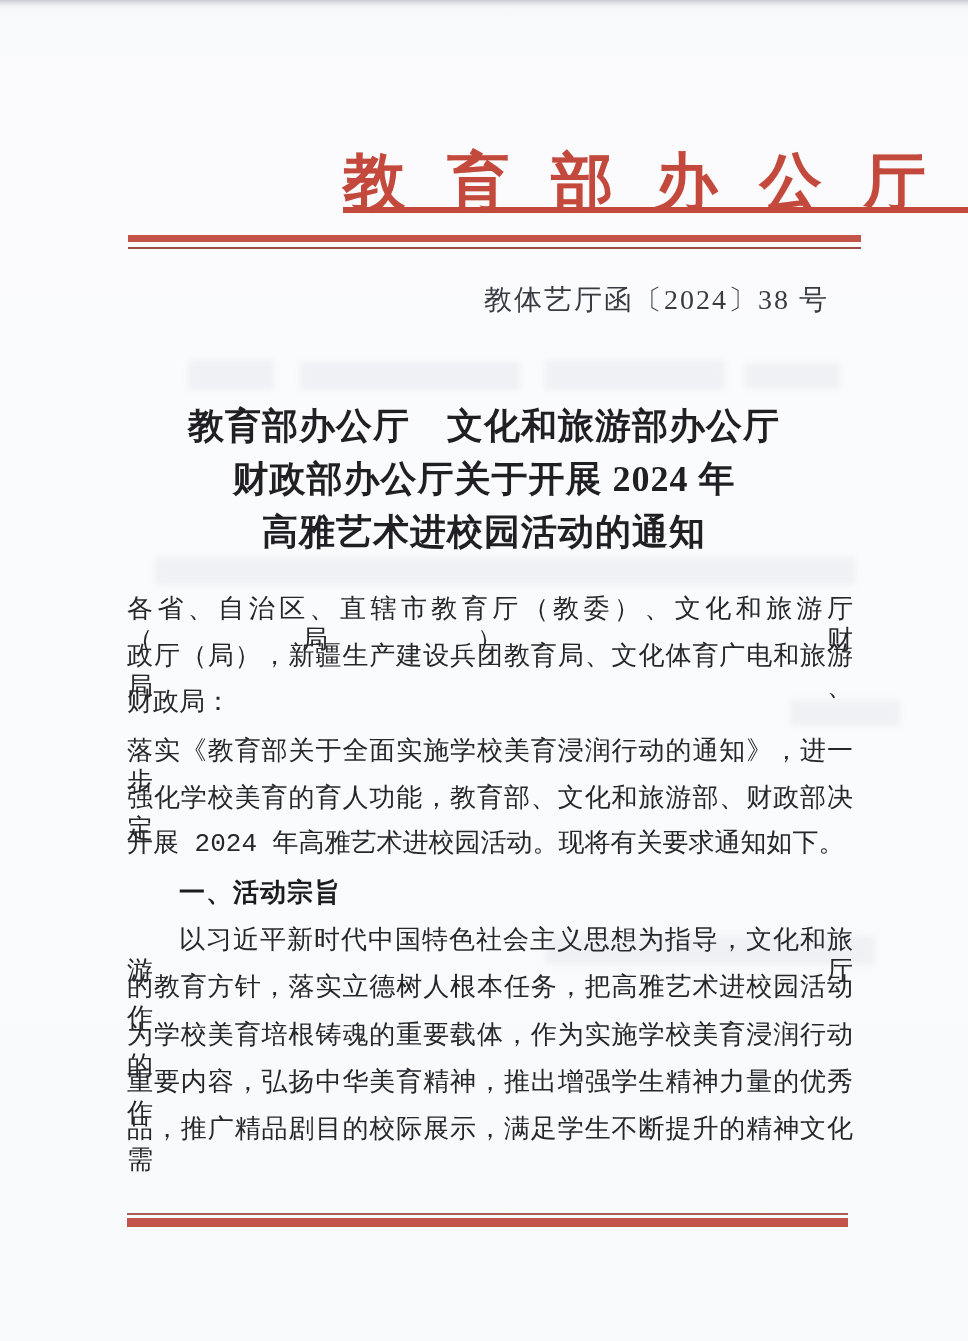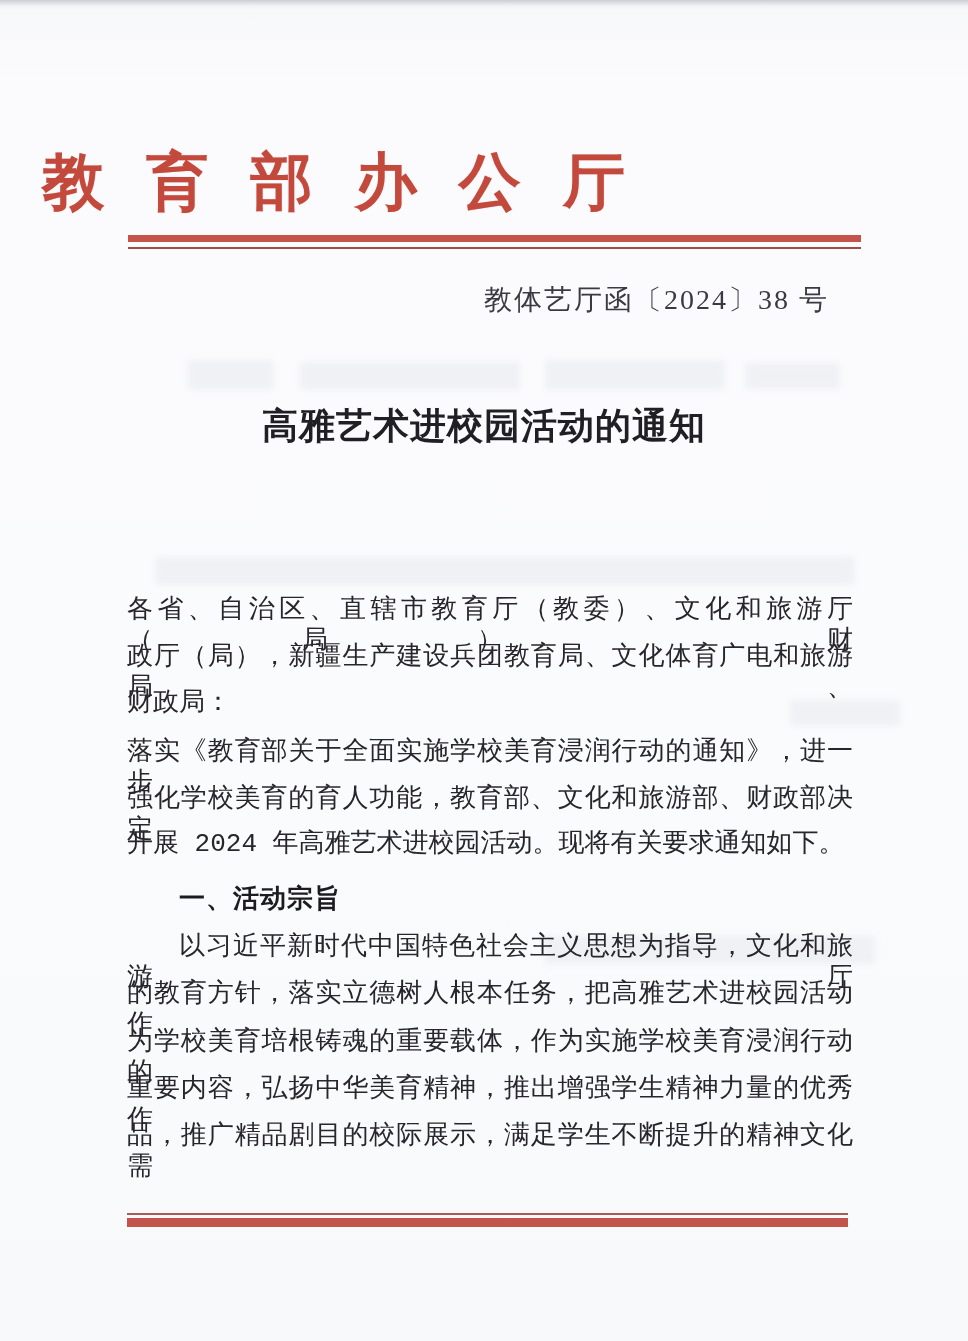--- a/index.html
+++ b/index.html
@@ -11,26 +11,27 @@
     overflow:hidden;
     font-family:"Liberation Serif","DejaVu Serif",serif;
     color:#2b2b30;
   }
   .scan-edge{
     position:absolute;top:0;left:0;width:968px;height:9px;
     background:linear-gradient(180deg,rgba(100,106,122,0.30),rgba(100,106,122,0.06) 60%,rgba(100,106,122,0));
   }
   .red-head{
     position:absolute;top:140px;left:0;width:968px;margin:0;
-    text-align:left;
+    text-align:right;
     font-size:62px;font-weight:700;
     letter-spacing:0.68em;text-indent:0.68em;
     color:#c4493d;
     text-shadow:0 0 1px rgba(196,73,61,0.35);
     font-family:"Liberation Serif","DejaVu Serif",serif;
+    text-decoration:underline;
   }
   .rule{position:absolute;left:128px;width:733px;}
   .rule .bar,.rule .hair{position:absolute;left:0;width:100%;display:block;}
   .rule-top{top:235px;height:16px;}
   .rule-top .bar{top:0;height:7px;background:#c4544a;}
   .rule-top .hair{top:12px;height:2px;background:#a04c45;}
   .rule-bottom{top:1213px;height:16px;left:127px;width:721px;}
   .rule-bottom .hair{top:0;height:2px;background:#aa5b54;}
   .rule-bottom .bar{top:5px;height:9px;background:#c2544b;}
   .doc-number{
@@ -54,21 +55,20 @@
     text-align:justify;text-align-last:justify;
     text-justify:inter-character;
   }
   .ln.left{text-align:center;text-align-last:left;font-family:Liberation Mono, monospace;}
   .ln.in{text-indent:2em;}
   .ln.hd{
     font-family:"Liberation Sans","DejaVu Sans",sans-serif;
     font-weight:700;color:#1c1c20;
     text-align:left;text-align-last:left;text-indent:2em;
     letter-spacing:1px;
-    margin-top:6px;
   }
   .ghost{
     position:absolute;background:#a9b0c2;opacity:0.13;
     filter:blur(3px);border-radius:3px;
   }
 </style>
 </head>
 <body>
 
 <div class="page">
@@ -86,20 +86,22 @@
 
   <div class="ghost" style="top:360px;left:188px;width:86px;height:30px;"></div>
   <div class="ghost" style="top:362px;left:300px;width:220px;height:28px;"></div>
   <div class="ghost" style="top:360px;left:545px;width:180px;height:30px;"></div>
   <div class="ghost" style="top:363px;left:745px;width:95px;height:26px;"></div>
   <div class="ghost" style="top:557px;left:155px;width:700px;height:28px;"></div>
   <div class="ghost" style="top:700px;left:790px;width:110px;height:26px;"></div>
   <div class="ghost" style="top:936px;left:545px;width:330px;height:28px;"></div>
 
   <div class="title">
+    <div>教育部办公厅　文化和旅游部办公厅</div>
+    <div>财政部办公厅关于开展 2024 年</div>
     <div>高雅艺术进校园活动的通知</div>
   </div>
 
   <div class="body-text">
     <div class="ln">各省、自治区、直辖市教育厅（教委）、文化和旅游厅（局）、财</div>
     <div class="ln">政厅（局），新疆生产建设兵团教育局、文化体育广电和旅游局、</div>
     <div class="ln left">财政局：</div>
     <div class="ln">落实《教育部关于全面实施学校美育浸润行动的通知》，进一步</div>
     <div class="ln">强化学校美育的育人功能，教育部、文化和旅游部、财政部决定</div>
     <div class="ln left">开展 2024 年高雅艺术进校园活动。现将有关要求通知如下。</div>

